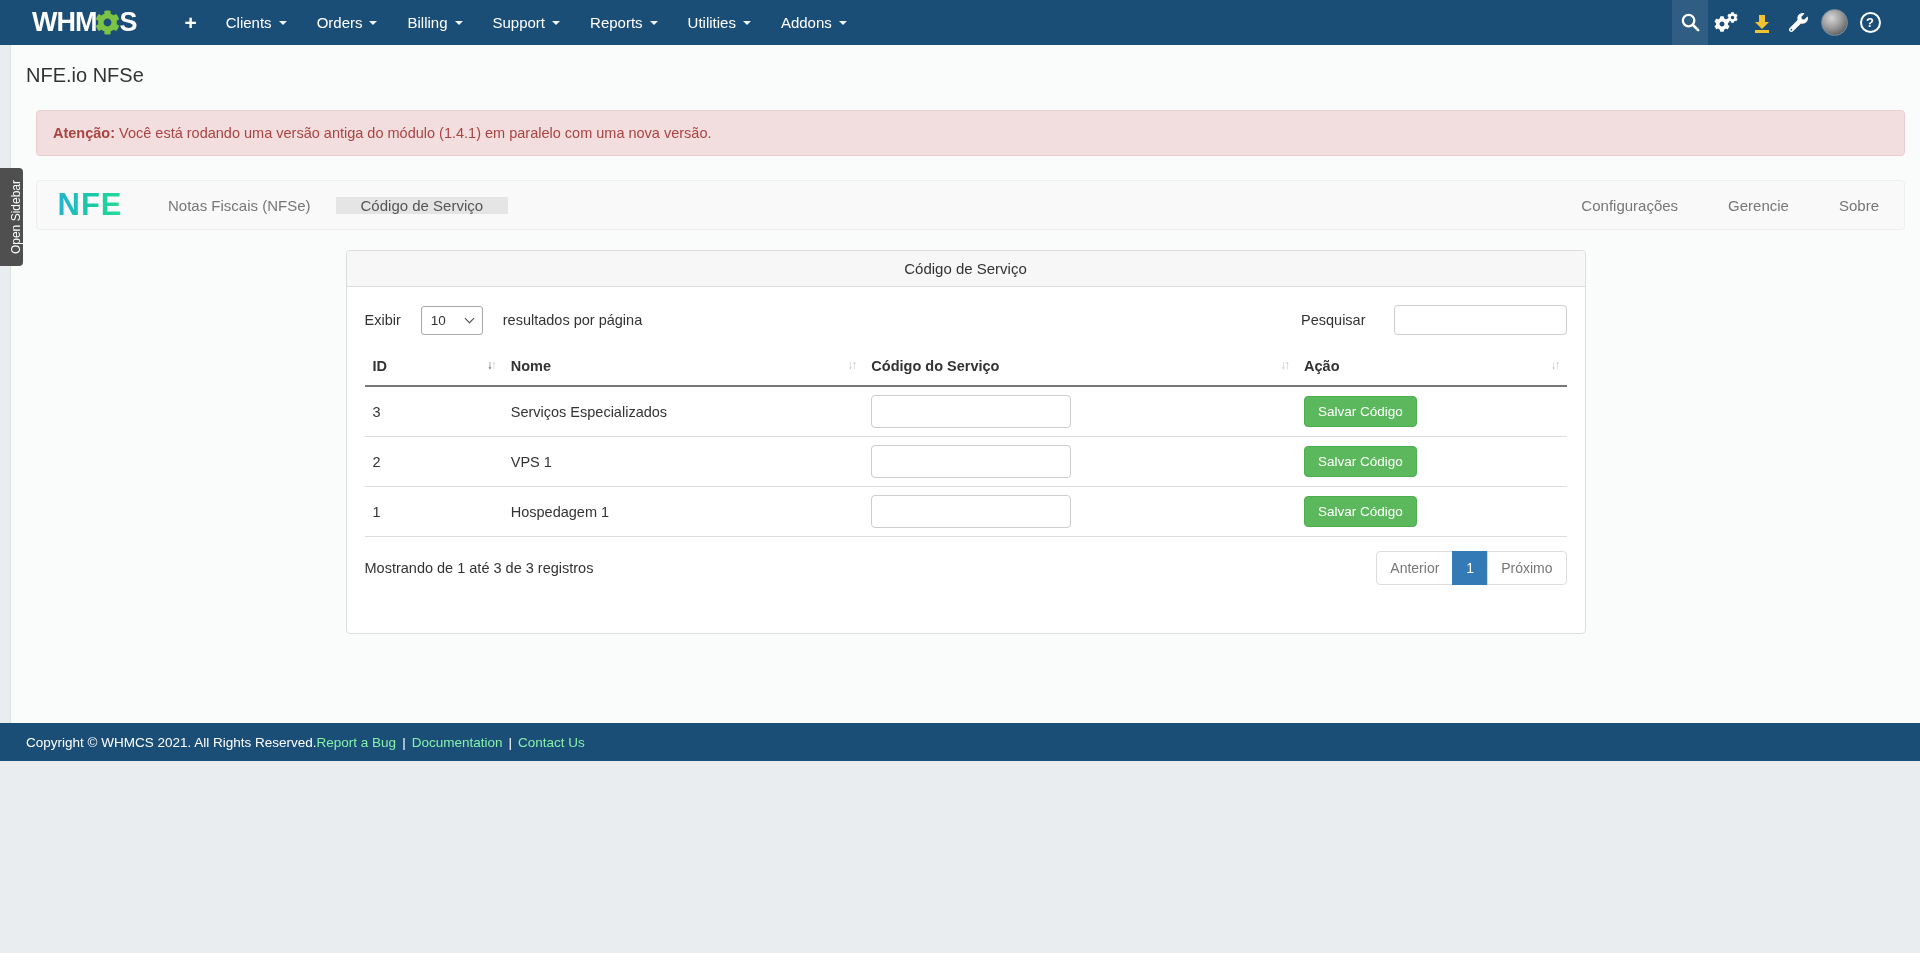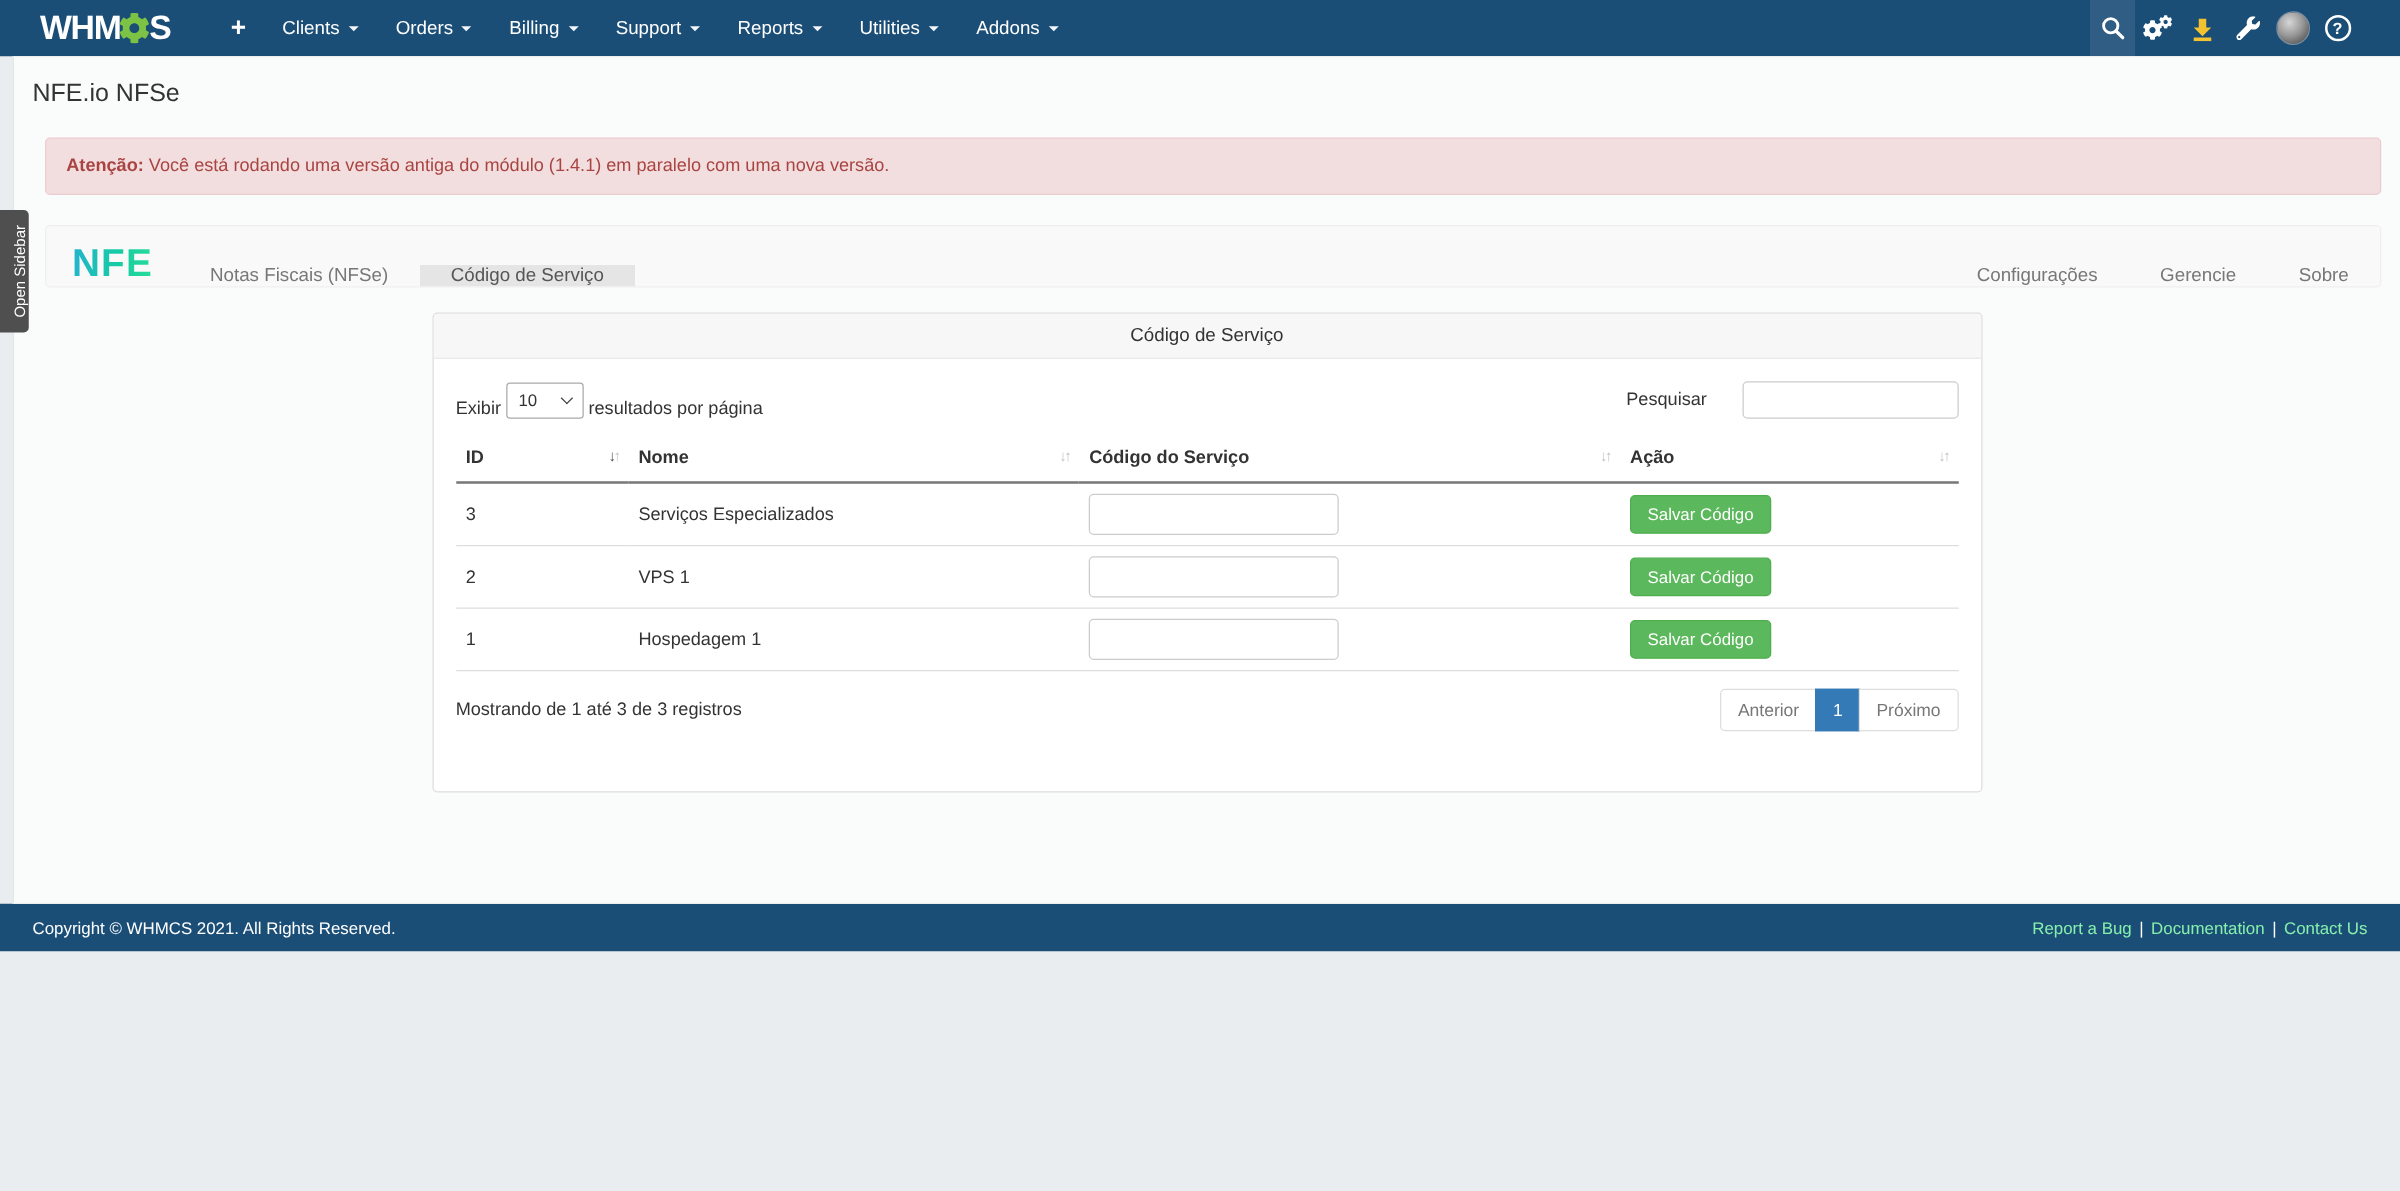--- a/index.html
+++ b/index.html
@@ -59,21 +59,21 @@
   .alert-danger {
     margin: 23px 15px 0 25px; background: #F2DEDE; border: 1px solid #EBCCD1;
     border-radius: 4px; padding: 12px 16px; color: #A94442; font-size: 14.5px;
     line-height: 20px;
   }
   .alert-danger b { font-weight: bold; }
   .alert-danger .bi { font-weight: bold; font-style: italic; }
 
   .module-bar {
     margin: 24px 15px 0 25px; height: 50px; background: #F9F9F9;
-    border: 1px solid #EFEFEF; border-radius: 4px; display: flex; align-items: flex-end;
+    border: 1px solid #EFEFEF; border-radius: 4px; display: flex; align-items: center;
   }
   .nfe-logo {
     width: 106px; display: flex; align-items: center; justify-content: center;
     font-size: 31px; font-weight: 800; letter-spacing: 1px;
     background: linear-gradient(95deg, #29A8E0 5%, #16CDA2 55%, #35E398 95%);
     -webkit-background-clip: text; background-clip: text;
     color: transparent; -webkit-text-fill-color: transparent;
   }
   @supports not (-webkit-background-clip: text) {
     .nfe-logo { color: #16CDA2; -webkit-text-fill-color: #16CDA2; }
@@ -94,21 +94,21 @@
     background: #F7F7F7; border-bottom: 1px solid #DDD; border-radius: 4px 4px 0 0;
     padding: 9px; text-align: center; font-size: 15px; color: #333;
   }
   .panel-body { padding: 18px 18px 48px 18px; }
   .desc { font-size: 14.5px; color: #333; margin: 6px 0 24px 0; }
 
   .controls {
     display: flex; justify-content: space-between; align-items: center;
     margin-bottom: 12px; font-size: 14.5px;
   }
-  .length-ctl { display: flex; align-items: flex-end; gap: 4px; }
+  .length-ctl { display: flex; align-items: center; gap: 20px; }
   .fake-select {
     width: 62px; height: 29px; border: 1px solid #A9A9A9; border-radius: 3px;
     background: #fff; display: flex; align-items: center; justify-content: space-between;
     padding: 0 9px; font-size: 13.5px; color: #333; cursor: pointer;
   }
   .chev {
     width: 7px; height: 7px; border-right: 1.6px solid #444; border-bottom: 1.6px solid #444;
     transform: rotate(45deg); margin-top: -4px;
   }
   .search-ctl { display: flex; align-items: center; gap: 28px; }
@@ -145,21 +145,21 @@
     border: 1px solid #DDD; background: #fff; color: #777; font-size: 14px;
     padding: 8px 13px; margin-left: -1px; cursor: pointer; font-family: inherit;
   }
   .page-btn:first-child { border-radius: 4px 0 0 4px; margin-left: 0; }
   .page-btn:last-child { border-radius: 0 4px 4px 0; }
   .page-btn.active { background: #337AB7; border-color: #337AB7; color: #fff; }
 
   
   .footer {
     height: 38px; background: #1B4E77; color: #fff; display: flex;
-    align-items: center; justify-content: space-between; padding: 0 26px;
+    align-items: center; justify-content: flex-start; padding: 0 26px;
     font-size: 13.5px;
   }
   .footer a { color: #86efac; text-decoration: none; cursor: pointer; }
   .footer .sep { margin: 0 6px; }
 
   
   .open-sidebar {
     position: absolute; left: 0; top: 168px; width: 23px; background: #4F4F4F;
     color: #fff; font-size: 12px; padding: 12px 0; border-radius: 0 4px 4px 0;
     writing-mode: vertical-lr; transform: rotate(180deg);

